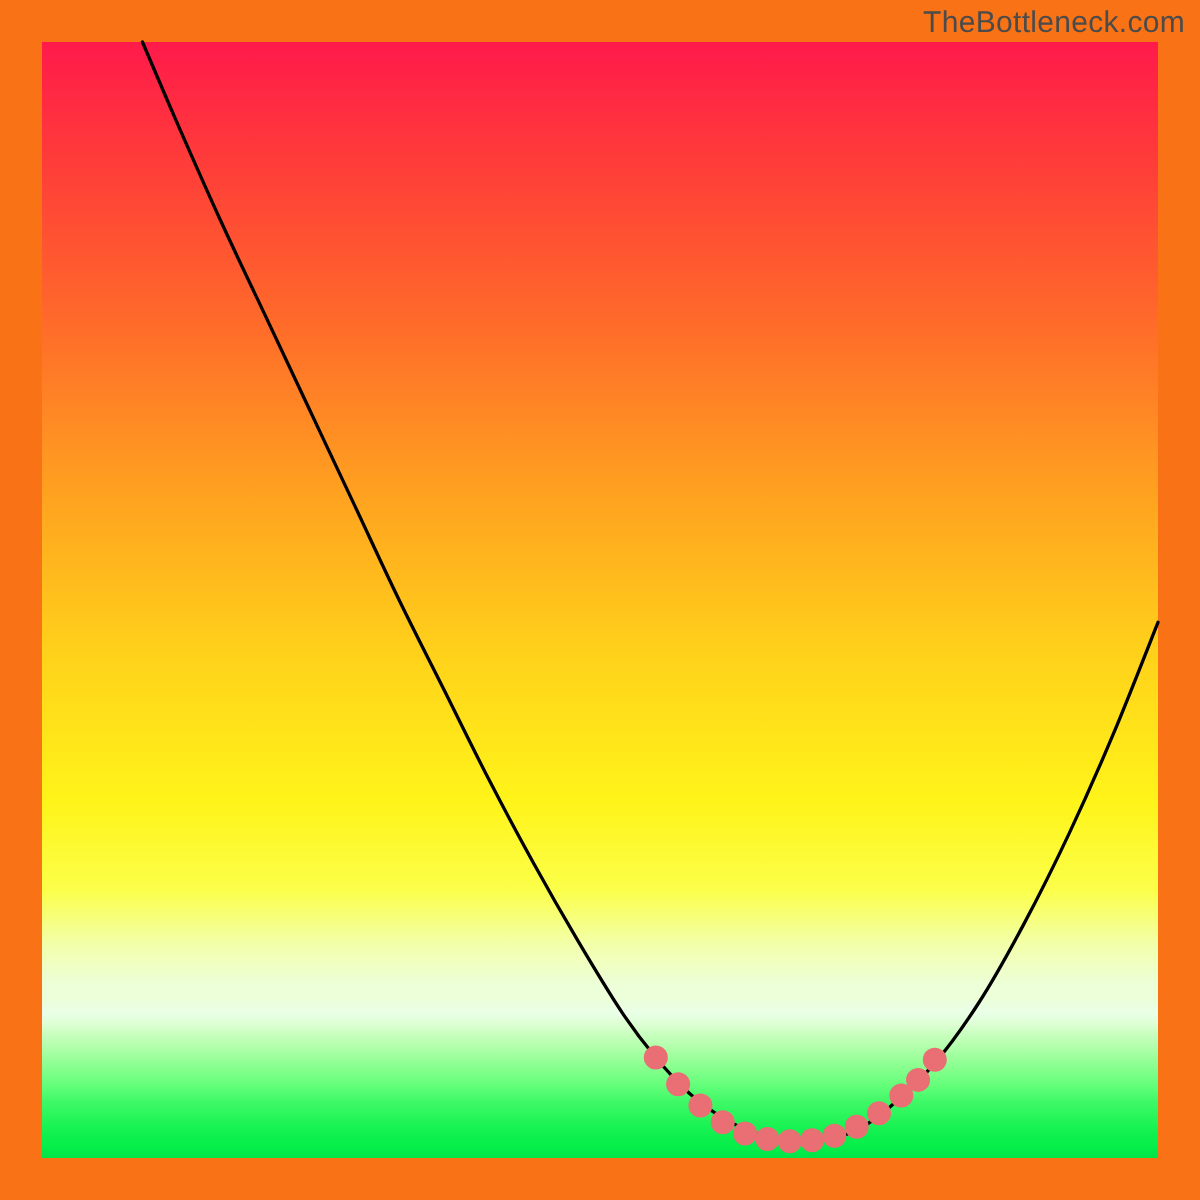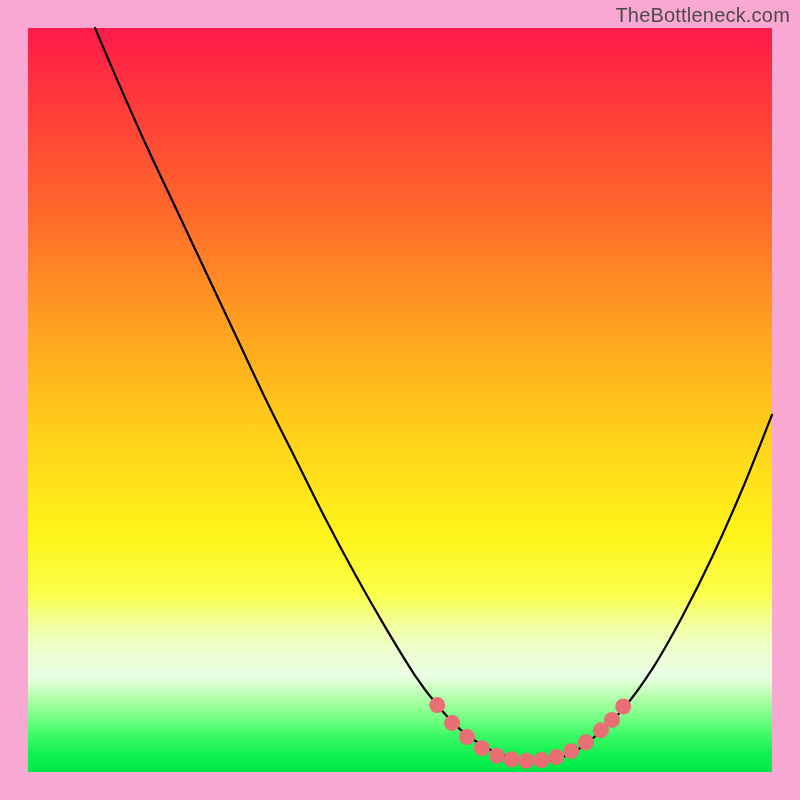--- a/index.html
+++ b/index.html
@@ -8,21 +8,21 @@
     width: 800px;
     height: 800px;
     background: #000;
     font-family: Arial, Helvetica, sans-serif;
     overflow: hidden;
   }
   .stage {
     position: relative;
     width: 800px;
     height: 800px;
-    background: #f9a8d4;
+    background: #f97316;
   }
   .plot {
     position: absolute;
     left: 28px;
     top: 28px;
     width: 744px;
     height: 744px;
     
   }
   .gradient {

